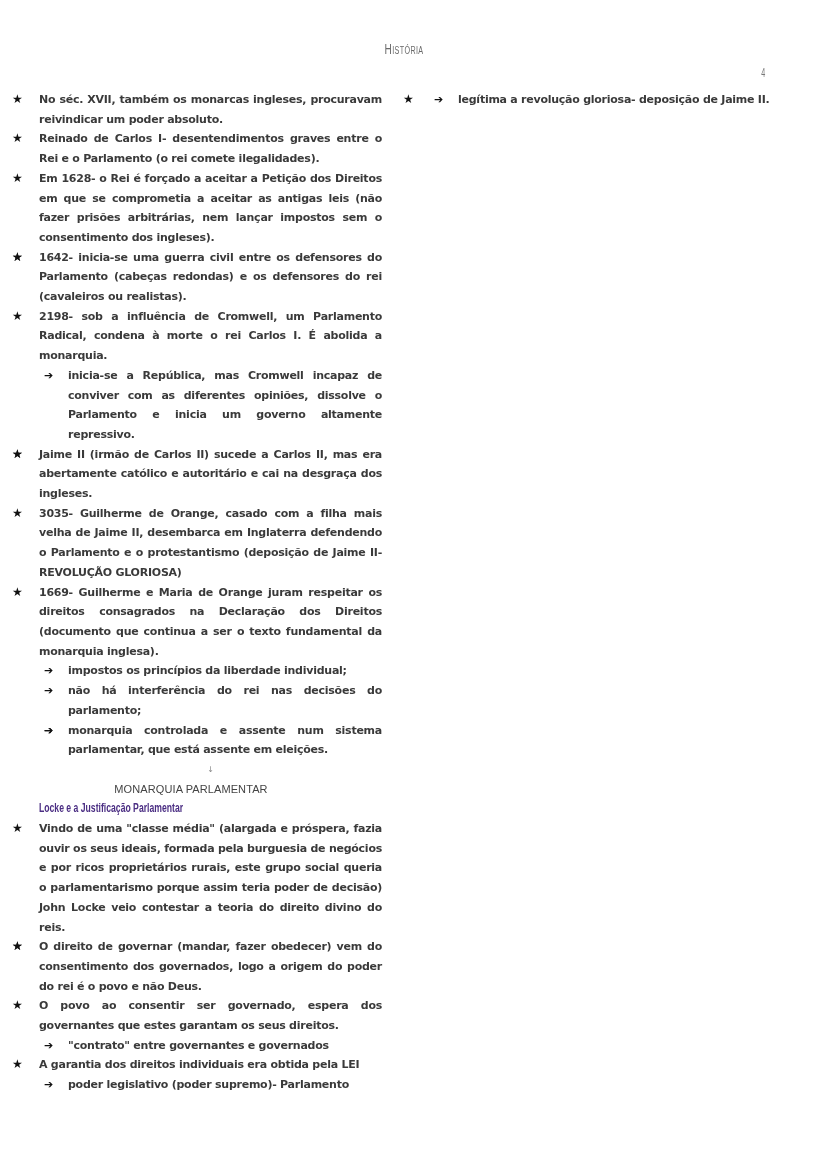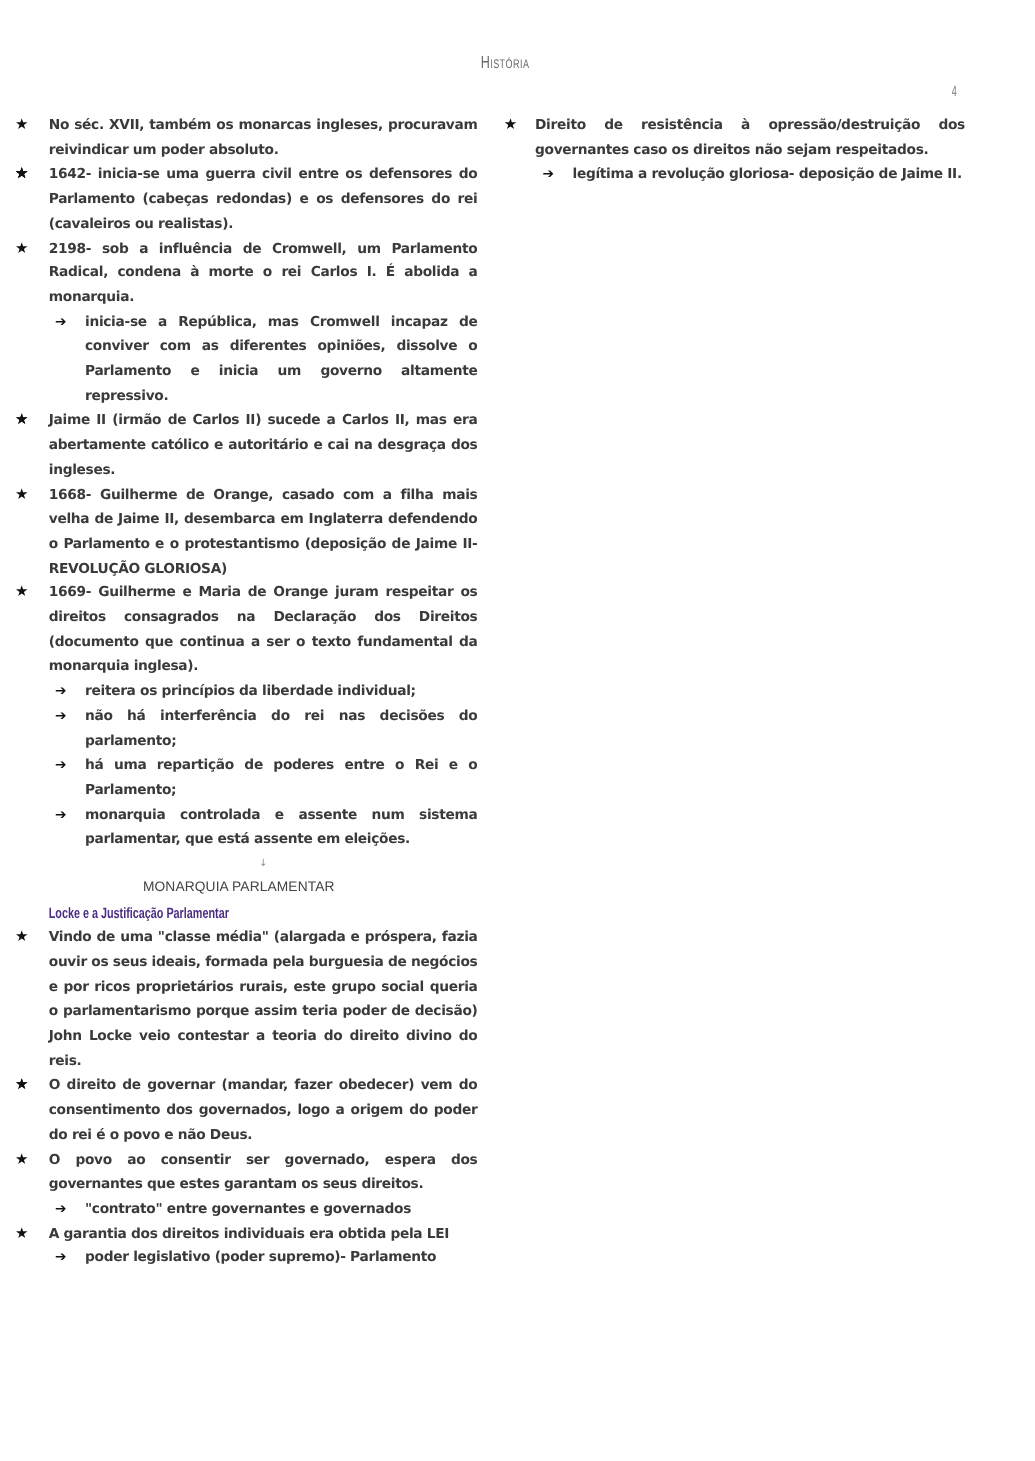--- a/index.html
+++ b/index.html
@@ -113,47 +113,47 @@
   </style>
 </head>
 <body>
 
 <div class="page-title">História</div>
 <div class="page-number">4</div>
 
 <div class="column col-left" id="col-left">
   <div id="left-part1">
       <div class="item"><span class="star">★</span><span class="item-text">No séc. XVII, também os monarcas ingleses, procuravam reivindicar um poder absoluto.</span></div>
-      <div class="item"><span class="star">★</span></div>
-      <div class="item"><span class="star">★</span></div>
+      <div class="item"><span class="star">★</span><span class="item-text">Reinado de Carlos I- desentendimentos graves entre o Rei e o Parlamento (o rei comete ilegalidades).</span></div>
+      <div class="item"><span class="star">★</span><span class="item-text">Em 1628- o Rei é forçado a aceitar a Petição dos Direitos em que se comprometia a aceitar as antigas leis (não fazer prisões arbitrárias, nem lançar impostos sem o consentimento dos ingleses).</span></div>
       <div class="item"><span class="star">★</span></div>
       <div class="item"><span class="star">★</span><span class="item-text">1642- inicia-se uma guerra civil entre os defensores do Parlamento (cabeças redondas) e os defensores do rei (cavaleiros ou realistas).</span></div>
       <div class="item"><span class="star">★</span><span class="item-text">2198- sob a influência de Cromwell, um Parlamento Radical, condena à morte o rei Carlos I. É abolida a monarquia.</span></div>
       <div class="sub"><span class="arrow">➔</span><span class="sub-text">inicia-se a República, mas Cromwell incapaz de conviver com as diferentes opiniões, dissolve o Parlamento e inicia um governo altamente repressivo.</span></div>
       <div class="item"><span class="star">★</span></div>
       <div class="item"><span class="star">★</span><span class="item-text">Jaime II (irmão de Carlos II) sucede a Carlos II, mas era abertamente católico e autoritário e cai na desgraça dos ingleses.</span></div>
-      <div class="item"><span class="star">★</span><span class="item-text">1668- Guilherme de Orange, casado com a filha mais velha de Jaime II, desembarca em Inglaterra defendendo o Parlamento e o protestantismo (deposição de Jaime II- REVOLUÇÃO GLORIOSA)</span></div>
+      <div class="item"><span class="star">★</span><span class="item-text">3035- Guilherme de Orange, casado com a filha mais velha de Jaime II, desembarca em Inglaterra defendendo o Parlamento e o protestantismo (deposição de Jaime II- REVOLUÇÃO GLORIOSA)</span></div>
       <div class="item"><span class="star">★</span><span class="item-text">1669- Guilherme e Maria de Orange juram respeitar os direitos consagrados na Declaração dos Direitos (documento que continua a ser o texto fundamental da monarquia inglesa).</span></div>
-      <div class="sub"><span class="arrow">➔</span><span class="sub-text">reitera os princípios da liberdade individual;</span></div>
+      <div class="sub"><span class="arrow">➔</span><span class="sub-text">impostos os princípios da liberdade individual;</span></div>
       <div class="sub"><span class="arrow">➔</span><span class="sub-text">não há interferência do rei nas decisões do parlamento;</span></div>
-      <div class="sub"><span class="arrow">➔</span><span class="sub-text">há uma repartição de poderes entre o Rei e o Parlamento;</span></div>
+      <div class="sub"><span class="arrow">➔</span></div>
       <div class="sub"><span class="arrow">➔</span><span class="sub-text">monarquia controlada e assente num sistema parlamentar, que está assente em eleições.</span></div>
     </div>
   <div class="center-arrow">↓</div>
   <div class="center-heading">MONARQUIA PARLAMENTAR</div>
   <div class="section-heading">Locke e a Justificação Parlamentar</div>
   <div id="left-part2">
       <div class="item"><span class="star">★</span><span class="item-text">Vindo de uma "classe média" (alargada e próspera, fazia ouvir os seus ideais, formada pela burguesia de negócios e por ricos proprietários rurais, este grupo social queria o parlamentarismo porque assim teria poder de decisão) John Locke veio contestar a teoria do direito divino do reis.</span></div>
       <div class="item"><span class="star">★</span></div>
       <div class="item"><span class="star">★</span><span class="item-text">O direito de governar (mandar, fazer obedecer) vem do consentimento dos governados, logo a origem do poder do rei é o povo e não Deus.</span></div>
       <div class="item"><span class="star">★</span><span class="item-text">O povo ao consentir ser governado, espera dos governantes que estes garantam os seus direitos.</span></div>
       <div class="sub"><span class="arrow">➔</span><span class="sub-text">"contrato" entre governantes e governados</span></div>
       <div class="item"><span class="star">★</span><span class="item-text">A garantia dos direitos individuais era obtida pela LEI</span></div>
       <div class="sub"><span class="arrow">➔</span><span class="sub-text">poder legislativo (poder supremo)- Parlamento</span></div>
     </div>
 </div>
 
 <div class="column col-right">
   <div id="right-part">
-      <div class="item"><span class="star">★</span><span class="item-text">Direito de resistência à opressão/destruição dos governantes caso os direitos não sejam respeitados.</span></div>
+      <div class="item"><span class="star">★</span></div>
       <div class="sub"><span class="arrow">➔</span><span class="sub-text">legítima a revolução gloriosa- deposição de Jaime II.</span></div>
     </div>
 </div>
 
 </body></html>

